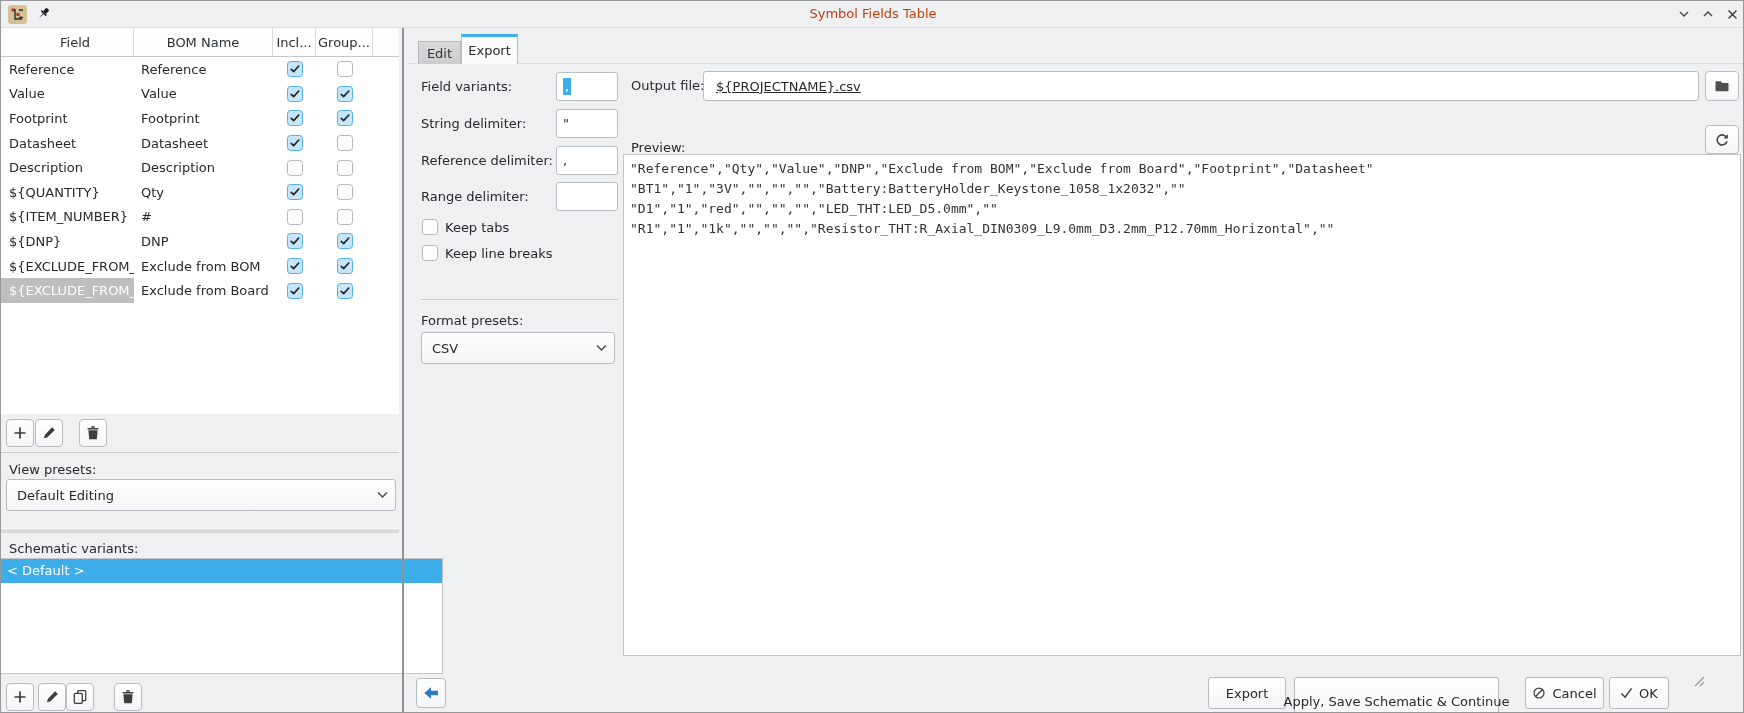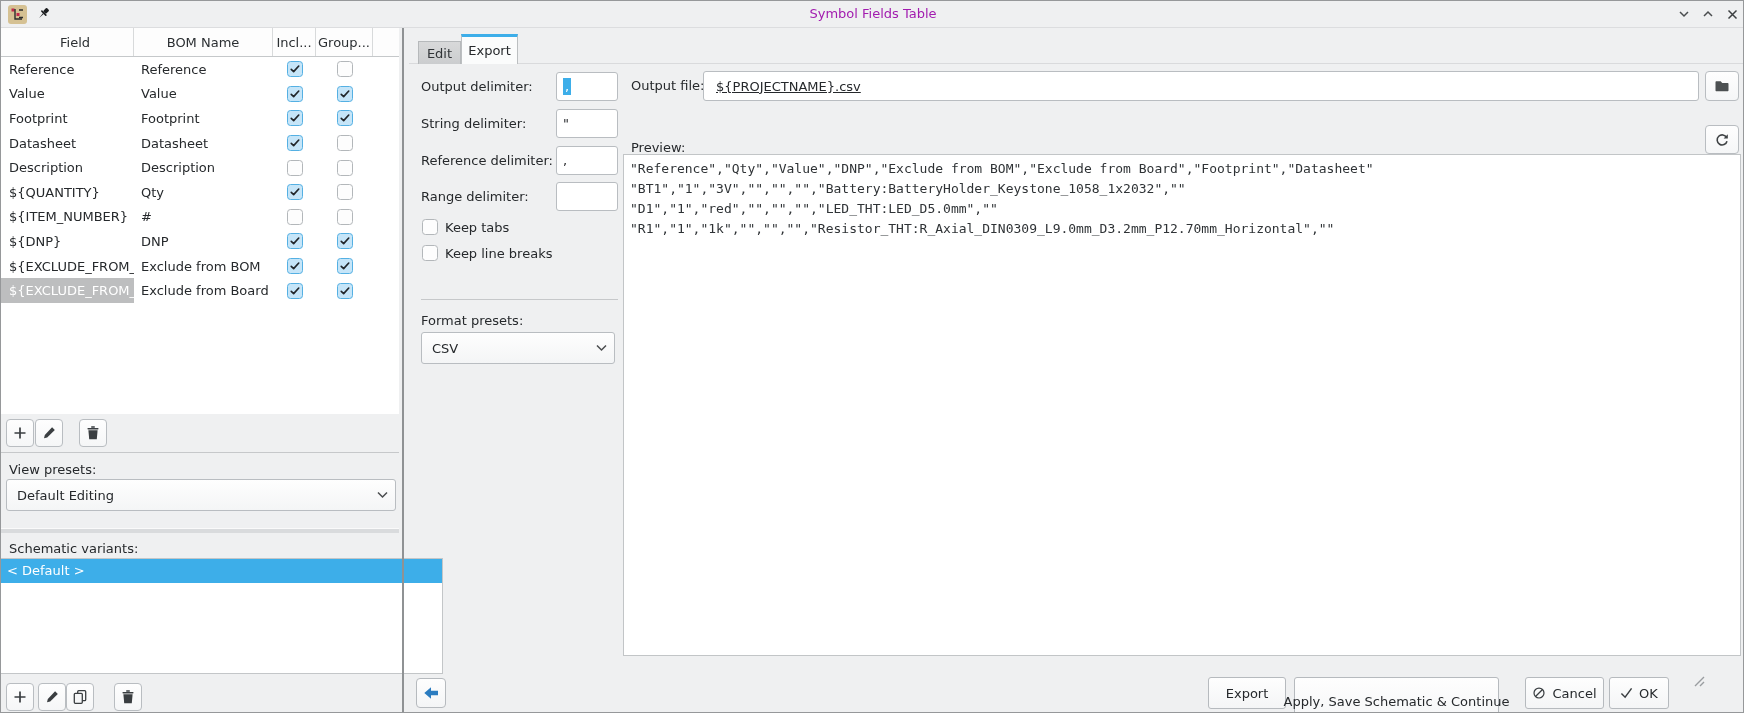--- a/index.html
+++ b/index.html
@@ -6,21 +6,21 @@
   html,body { background:#4a4d50; }
   body { font-family:"DejaVu Sans","Liberation Sans",sans-serif; font-size:13px; color:#26292c; }
   #window {
     position:relative; width:1744px; height:713px;
     background:#eff0f1; border:1px solid #96989a; overflow:hidden;
   }
   .abs { position:absolute; }
 
   
   .titlebar { left:0; top:0; width:1744px; height:27px; background:#eff0f1; border-bottom:1px solid #dcdddf; }
-  .title { left:0; top:0; width:1744px; height:27px; line-height:26px; text-align:center; color:#a21caf; }
+  .title { left:0; top:0; width:1744px; height:27px; line-height:26px; text-align:center; color:#c2410c; }
   .tb-icon { display:flex; align-items:center; justify-content:center; }
   .winbtn { width:18px; height:18px; display:flex; align-items:center; justify-content:center; cursor:default; }
 
   
   .fields-table { left:0; top:27px; width:398px; height:386px; background:#fff; }
   .ft-header { display:flex; height:29px; background:#fdfdfd; border-bottom:1px solid #c5c8ca; }
   .ft-h { display:flex; align-items:center; justify-content:center; border-right:1px solid #d8dadb;
           overflow:hidden; white-space:nowrap; color:#2b2f32; }
   .ft-row { display:flex; height:24.6px; }
   .ftc { display:flex; align-items:center; overflow:hidden; white-space:nowrap; }
@@ -355,21 +355,21 @@
   <div class="abs splitline" style="left:401px; top:27px; width:2px; height:686px;"></div>
 
   <div class="abs tabline" style="left:408px; top:62px; width:1336px; height:1px;"></div>
   <div class="abs tab tab-inactive" style="left:417px; top:40px; width:43px; height:23px;">
     <span>Edit</span>
   </div>
   <div class="abs tab tab-active" style="left:460px; top:33px; width:57px; height:30px;">
     <span>Export</span>
   </div>
 
-  <div class="abs lbl" style="left:420px; top:78px;">Output delimiter:</div>
+  <div class="abs lbl" style="left:420px; top:78px;">Field variants:</div>
   <div class="abs input" style="left:555px; top:71px; width:62px; height:29px;">
     <span class="pad6"><span class="text-sel">,</span></span>
   </div>
 
   <div class="abs lbl" style="left:420px; top:115px;">String delimiter:</div>
   <div class="abs input" style="left:555px; top:108px; width:62px; height:29px;">
     <span class="pad6">"</span>
   </div>
 
   <div class="abs lbl" style="left:420px; top:152px;">Reference delimiter:</div>

